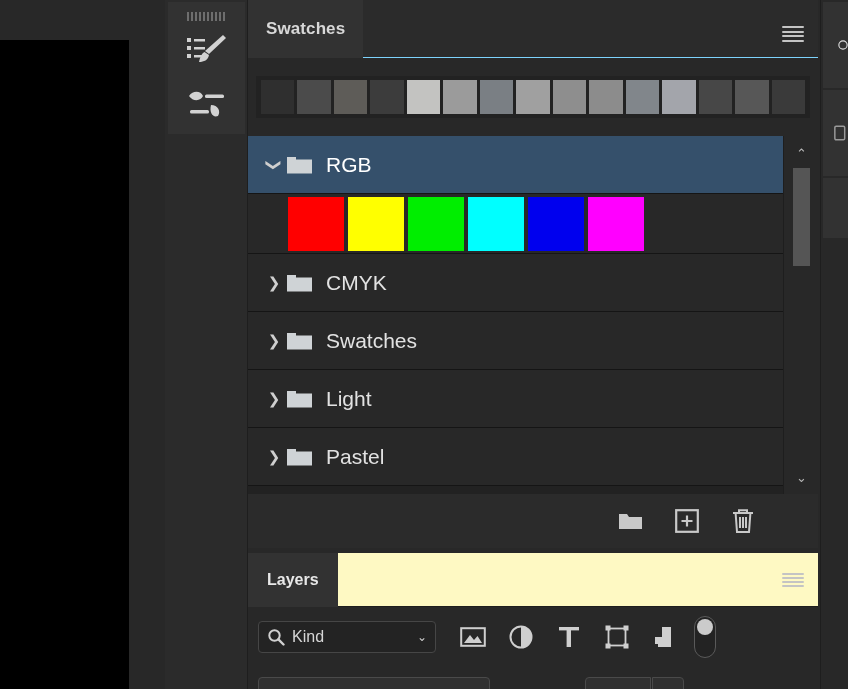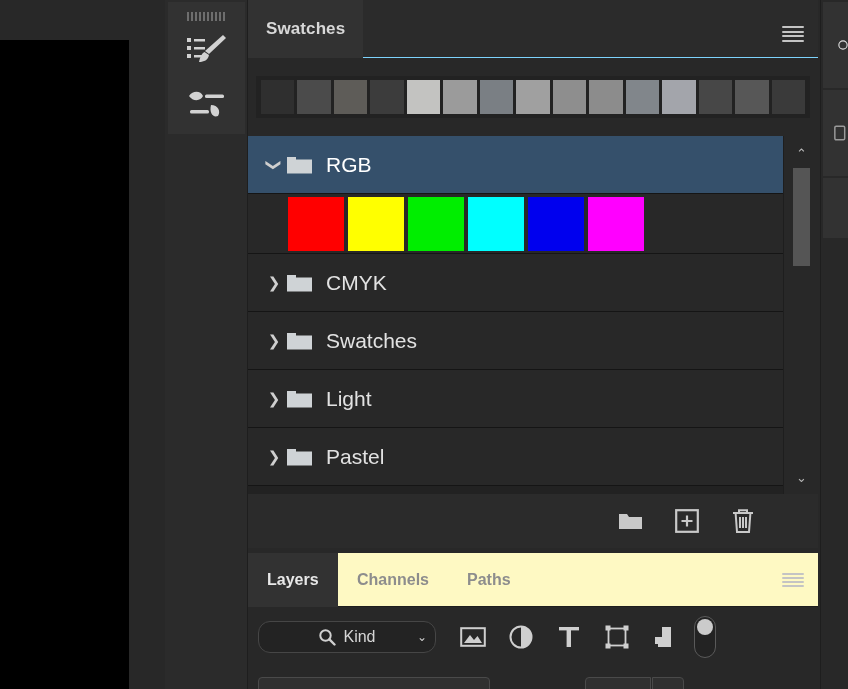--- a/index.html
+++ b/index.html
@@ -125,23 +125,22 @@
           font-weight: bold; color: #8d8d8d; }
   .ltab.active { background: #323232; color: #e8e8e8; }
   .lmenu { position: absolute; right: 14px; top: 20px; width: 22px; height: 14px;
            display: flex; flex-direction: column; justify-content: space-between; }
   .lmenu i { height: 2px; background: #c4c4c4; border-radius: 1px; }
 
   .filterbar { position: absolute; left: 0; top: 62px; width: 570px; height: 44px;
                display: flex; align-items: center; padding-left: 10px; }
   .kind-select {
     width: 178px; height: 32px; background: #232323; border: 1px solid #464646;
-    border-radius: 12px; display: flex; align-items: center; padding: 0 8px;
+    border-radius: 4px; display: flex; align-items: center; padding: 0 8px;
     position: relative;
-    justify-content: center;
   }
   .kind-label { font-size: 16px; color: #d6d6d6; margin-left: 7px; }
   .kind-chev { position: absolute; right: 8px; color: #cccccc; font-size: 12px; }
   .filter-icons { display: flex; align-items: center; gap: 22px; margin-left: 24px; }
   .fi { width: 26px; height: 26px; display: flex; align-items: center;
         justify-content: center; }
   .toggle-sw { width: 22px; height: 42px; border-radius: 11px; background: #232323;
                border: 1px solid #5a5a5a; position: relative; margin-left: 16px; }
   .toggle-knob { position: absolute; left: 2px; top: 2px; width: 16px; height: 16px;
                  border-radius: 50%; background: #cbcbcb; }
@@ -321,26 +320,20 @@
         </svg>
       </div>
     </div>
   </div>
 
   <div class="layers-panel">
     <div class="ltabbar">
         <div class="ltab active" style="left: 0px;">
           <span>Layers</span>
         </div>
-        <div class="ltab" style="left: 90px;">
-          <span>Channels</span>
-        </div>
-        <div class="ltab" style="left: 200px;">
-          <span>Paths</span>
-        </div>
         <div class="lmenu">
           <i></i>
           <i></i>
           <i></i>
           <i></i>
         </div>
       </div>
 
     <div class="filterbar">
       <div class="kind-select">

